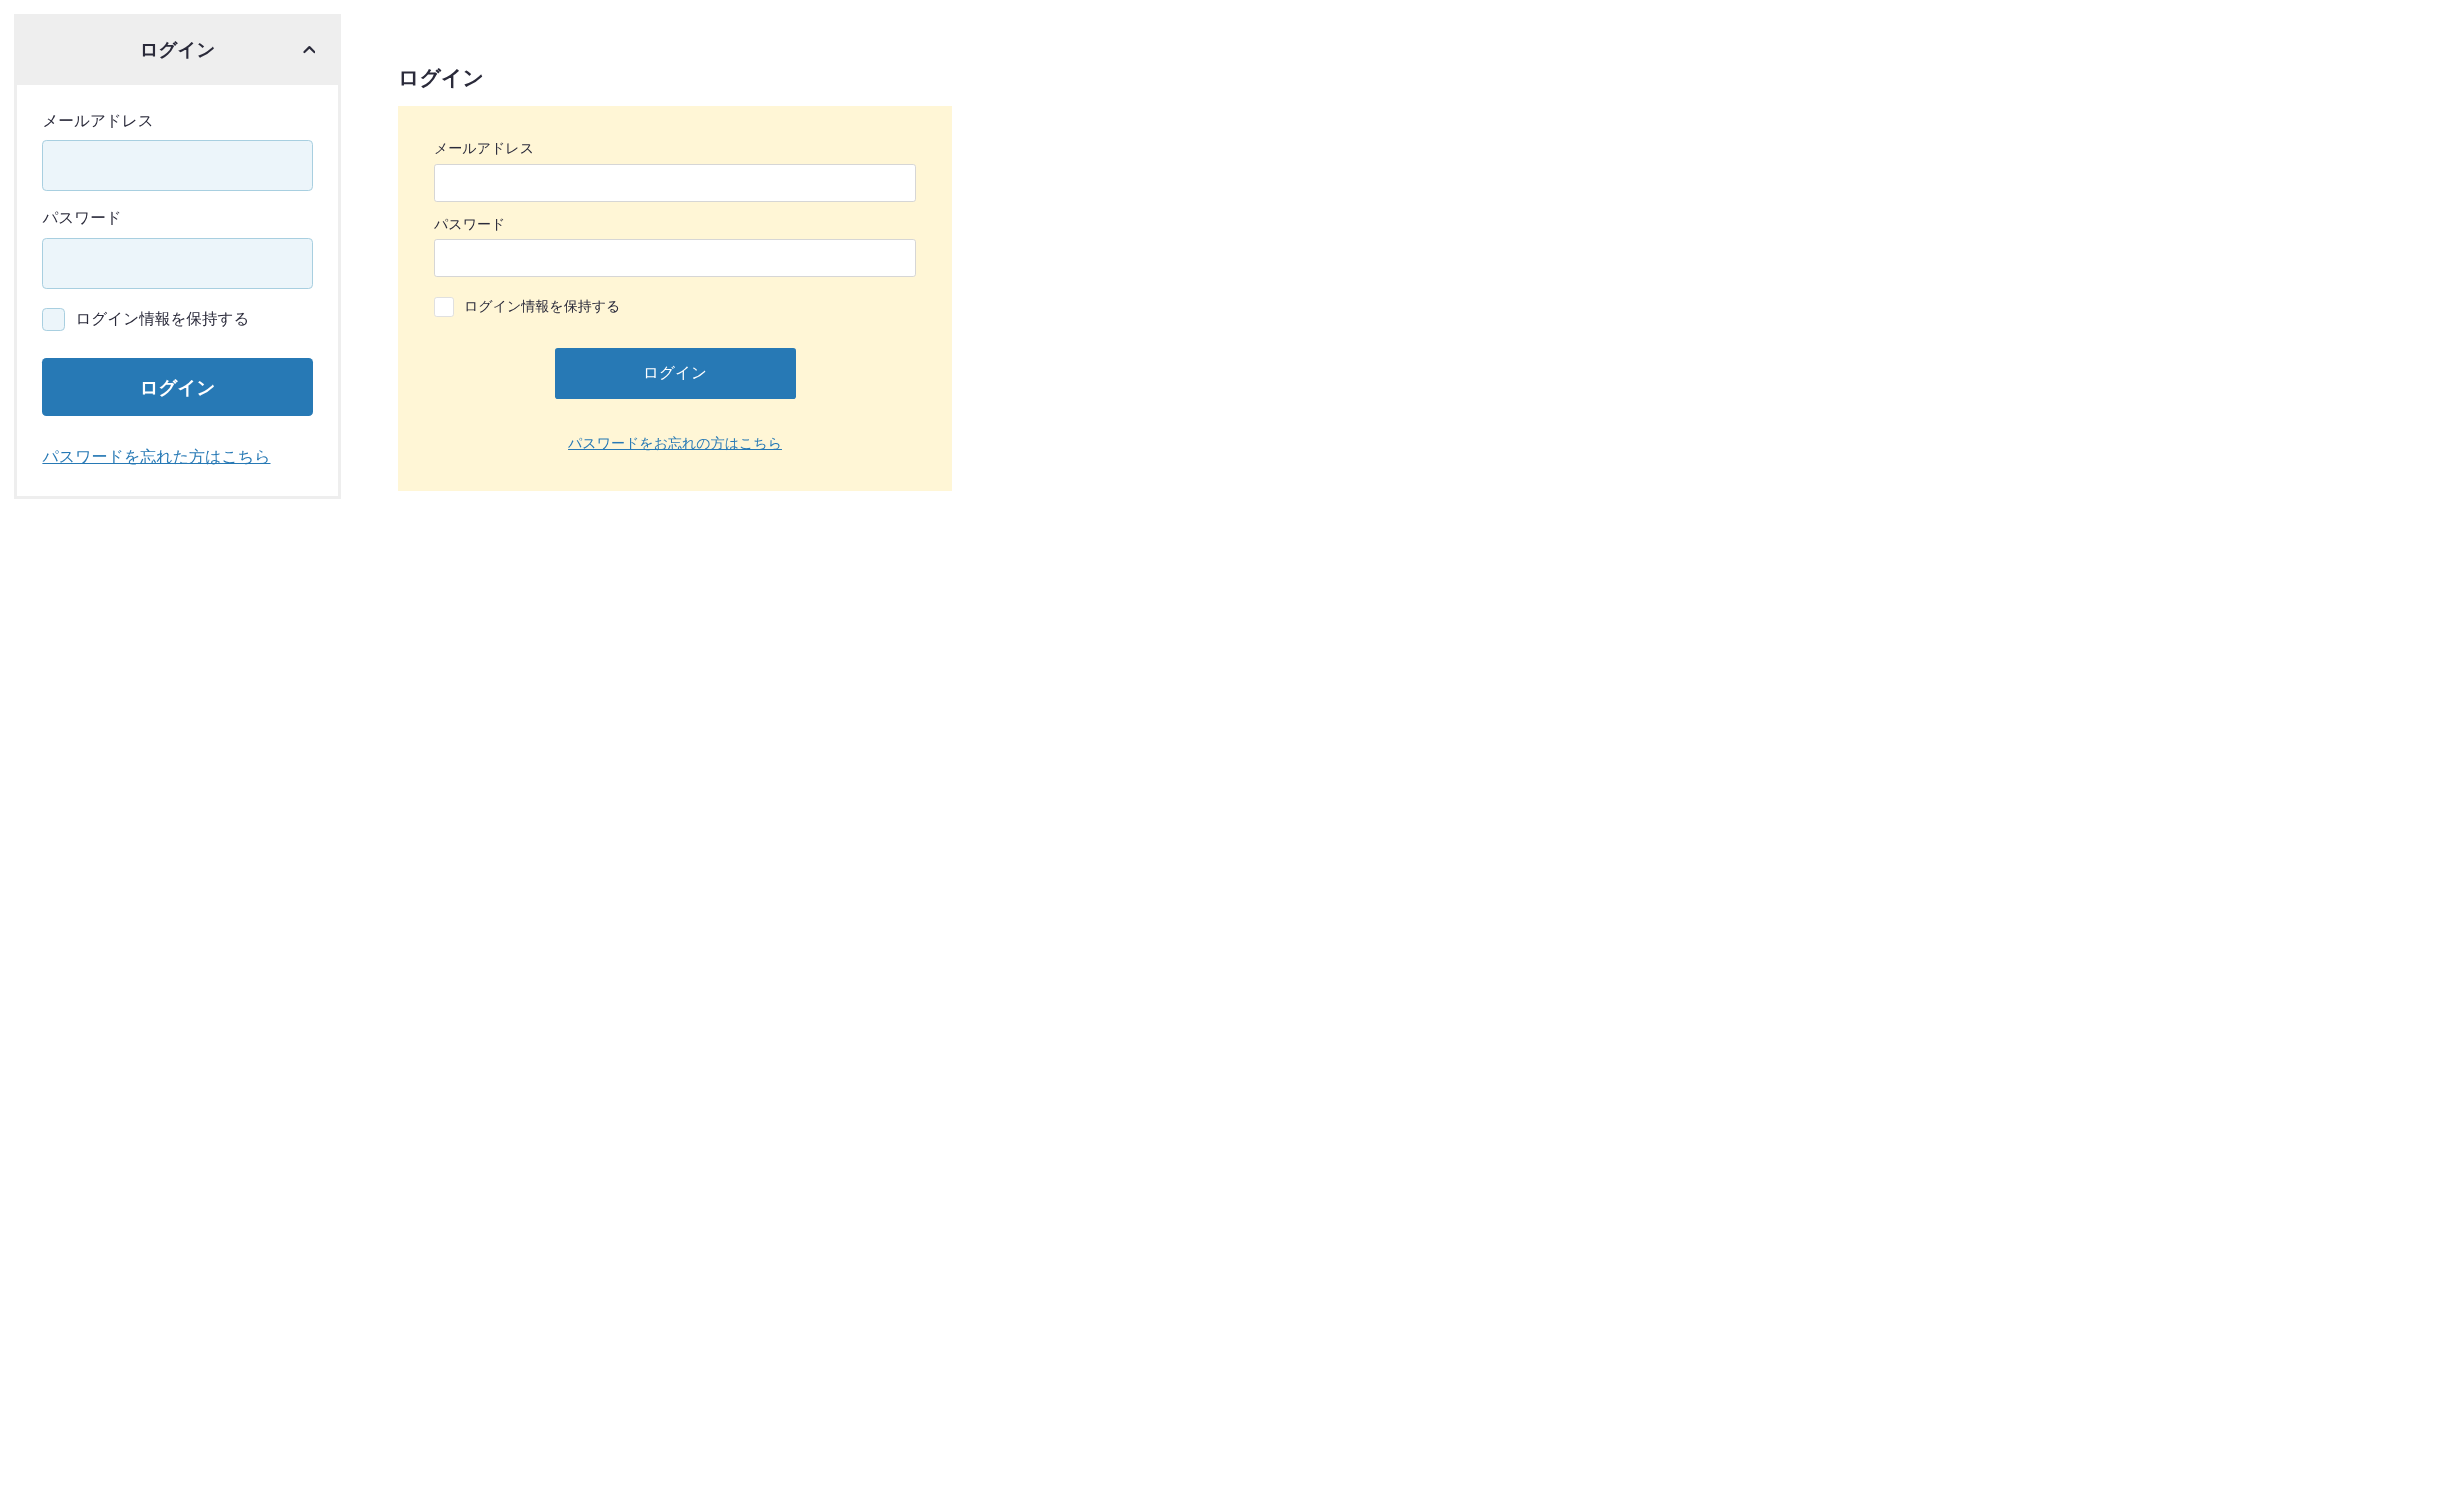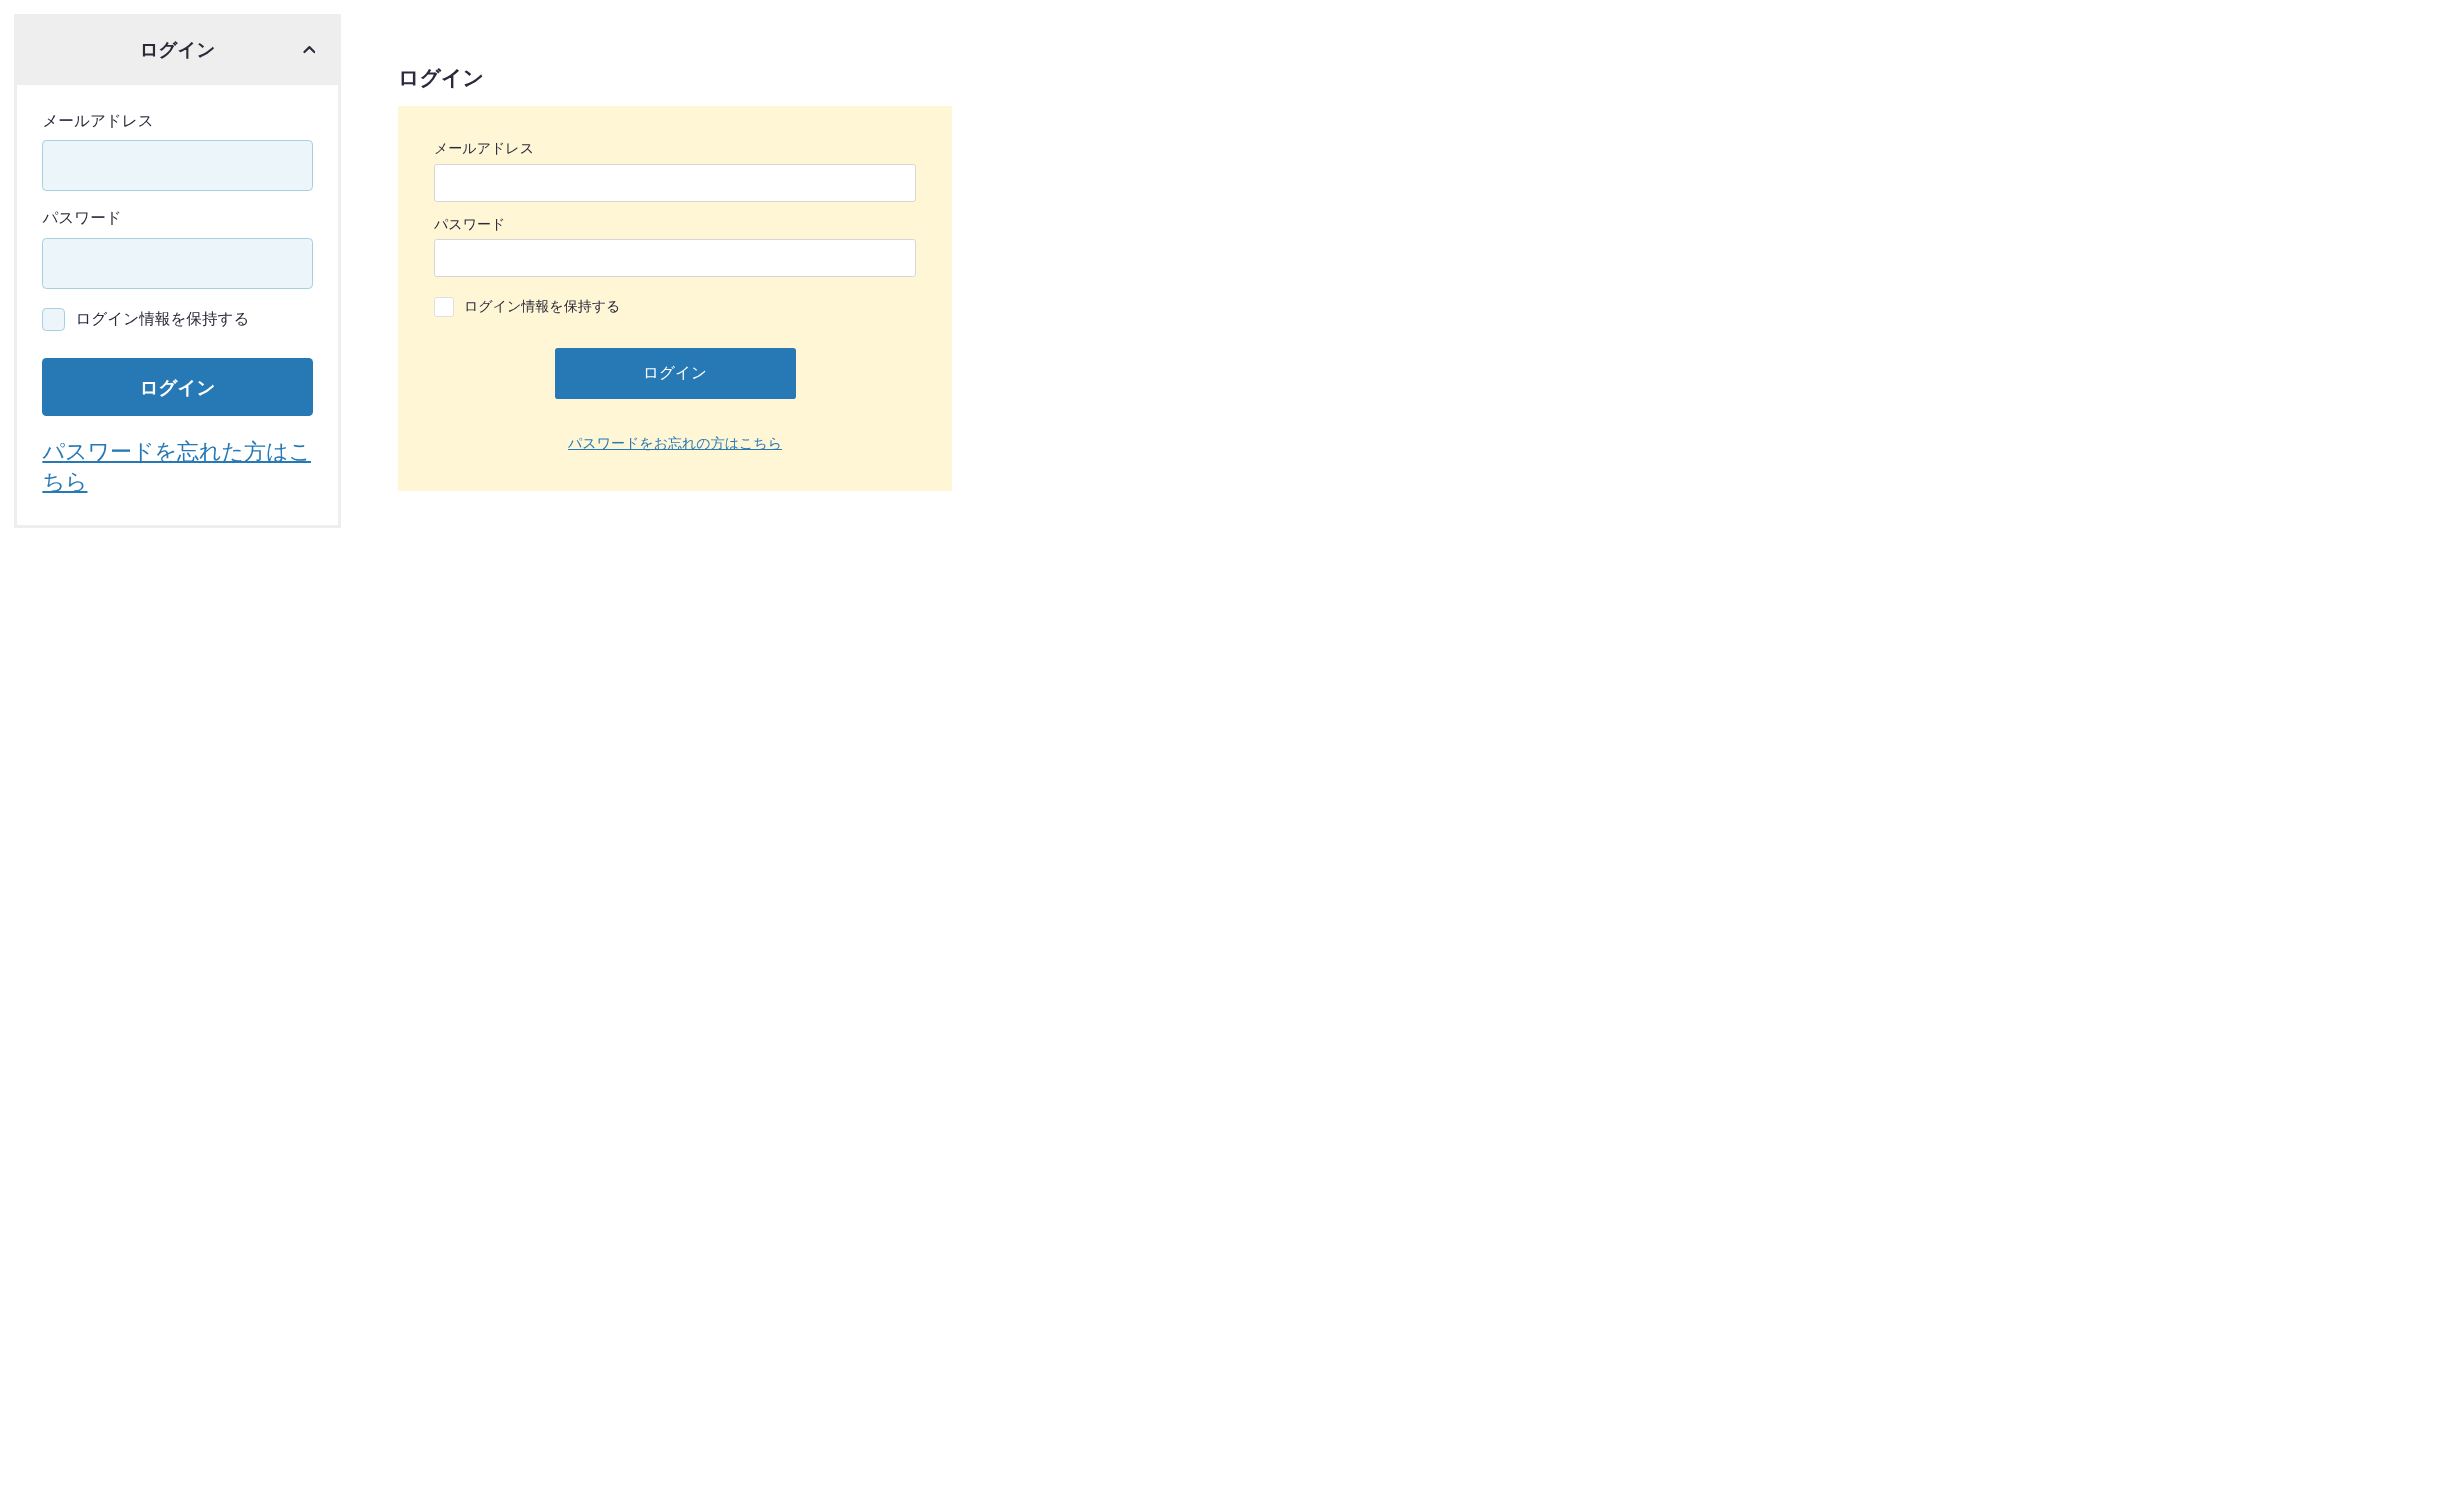--- a/index.html
+++ b/index.html
@@ -94,23 +94,23 @@
       color: #ffffff;
       border: none;
       border-radius: 4.3px;
       font-size: 18.5px;
       font-weight: 600;
       cursor: pointer;
       margin-top: 10px;
     }
     .forgot-link {
       color: #2779b5;
-      font-size: 22px;
+      font-size: 16px;
       text-decoration: underline;
-      margin-top: 4px;
+      margin-top: 14px;
       cursor: pointer;
     }
 
     
     .main-login {
       width: 554px;
       margin-top: 50px;
       display: flex;
       flex-direction: column;
     }

